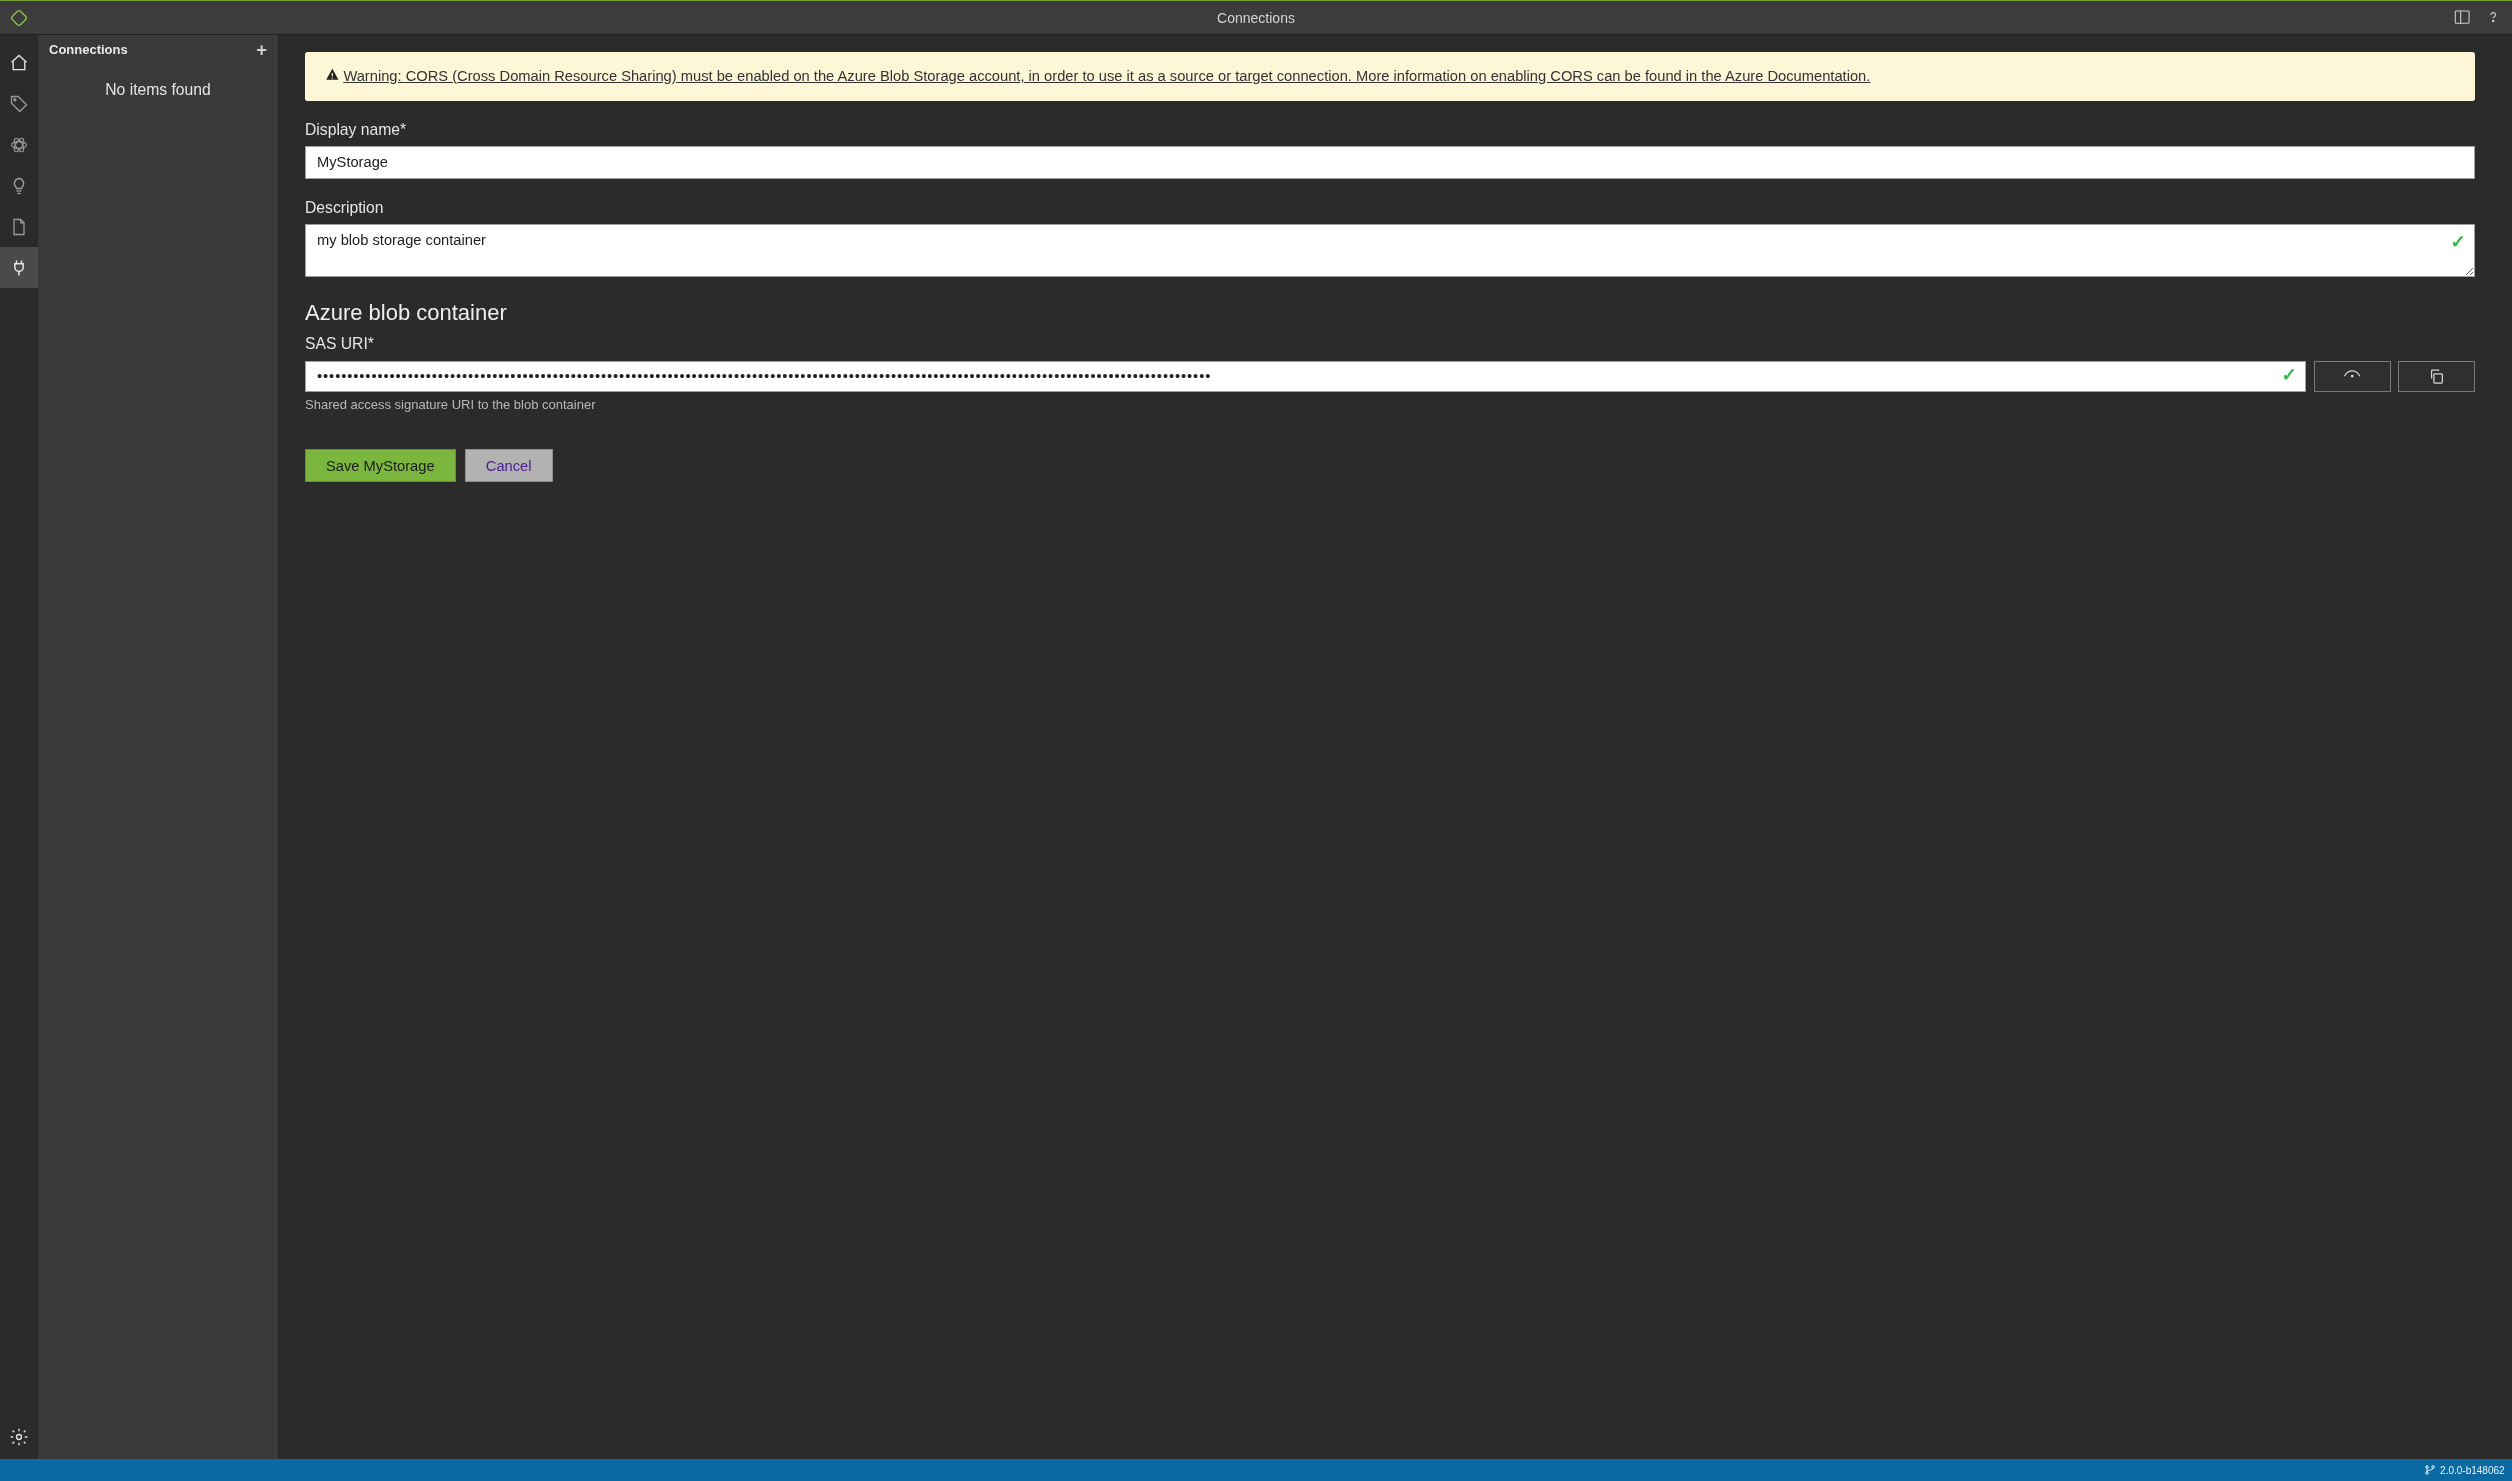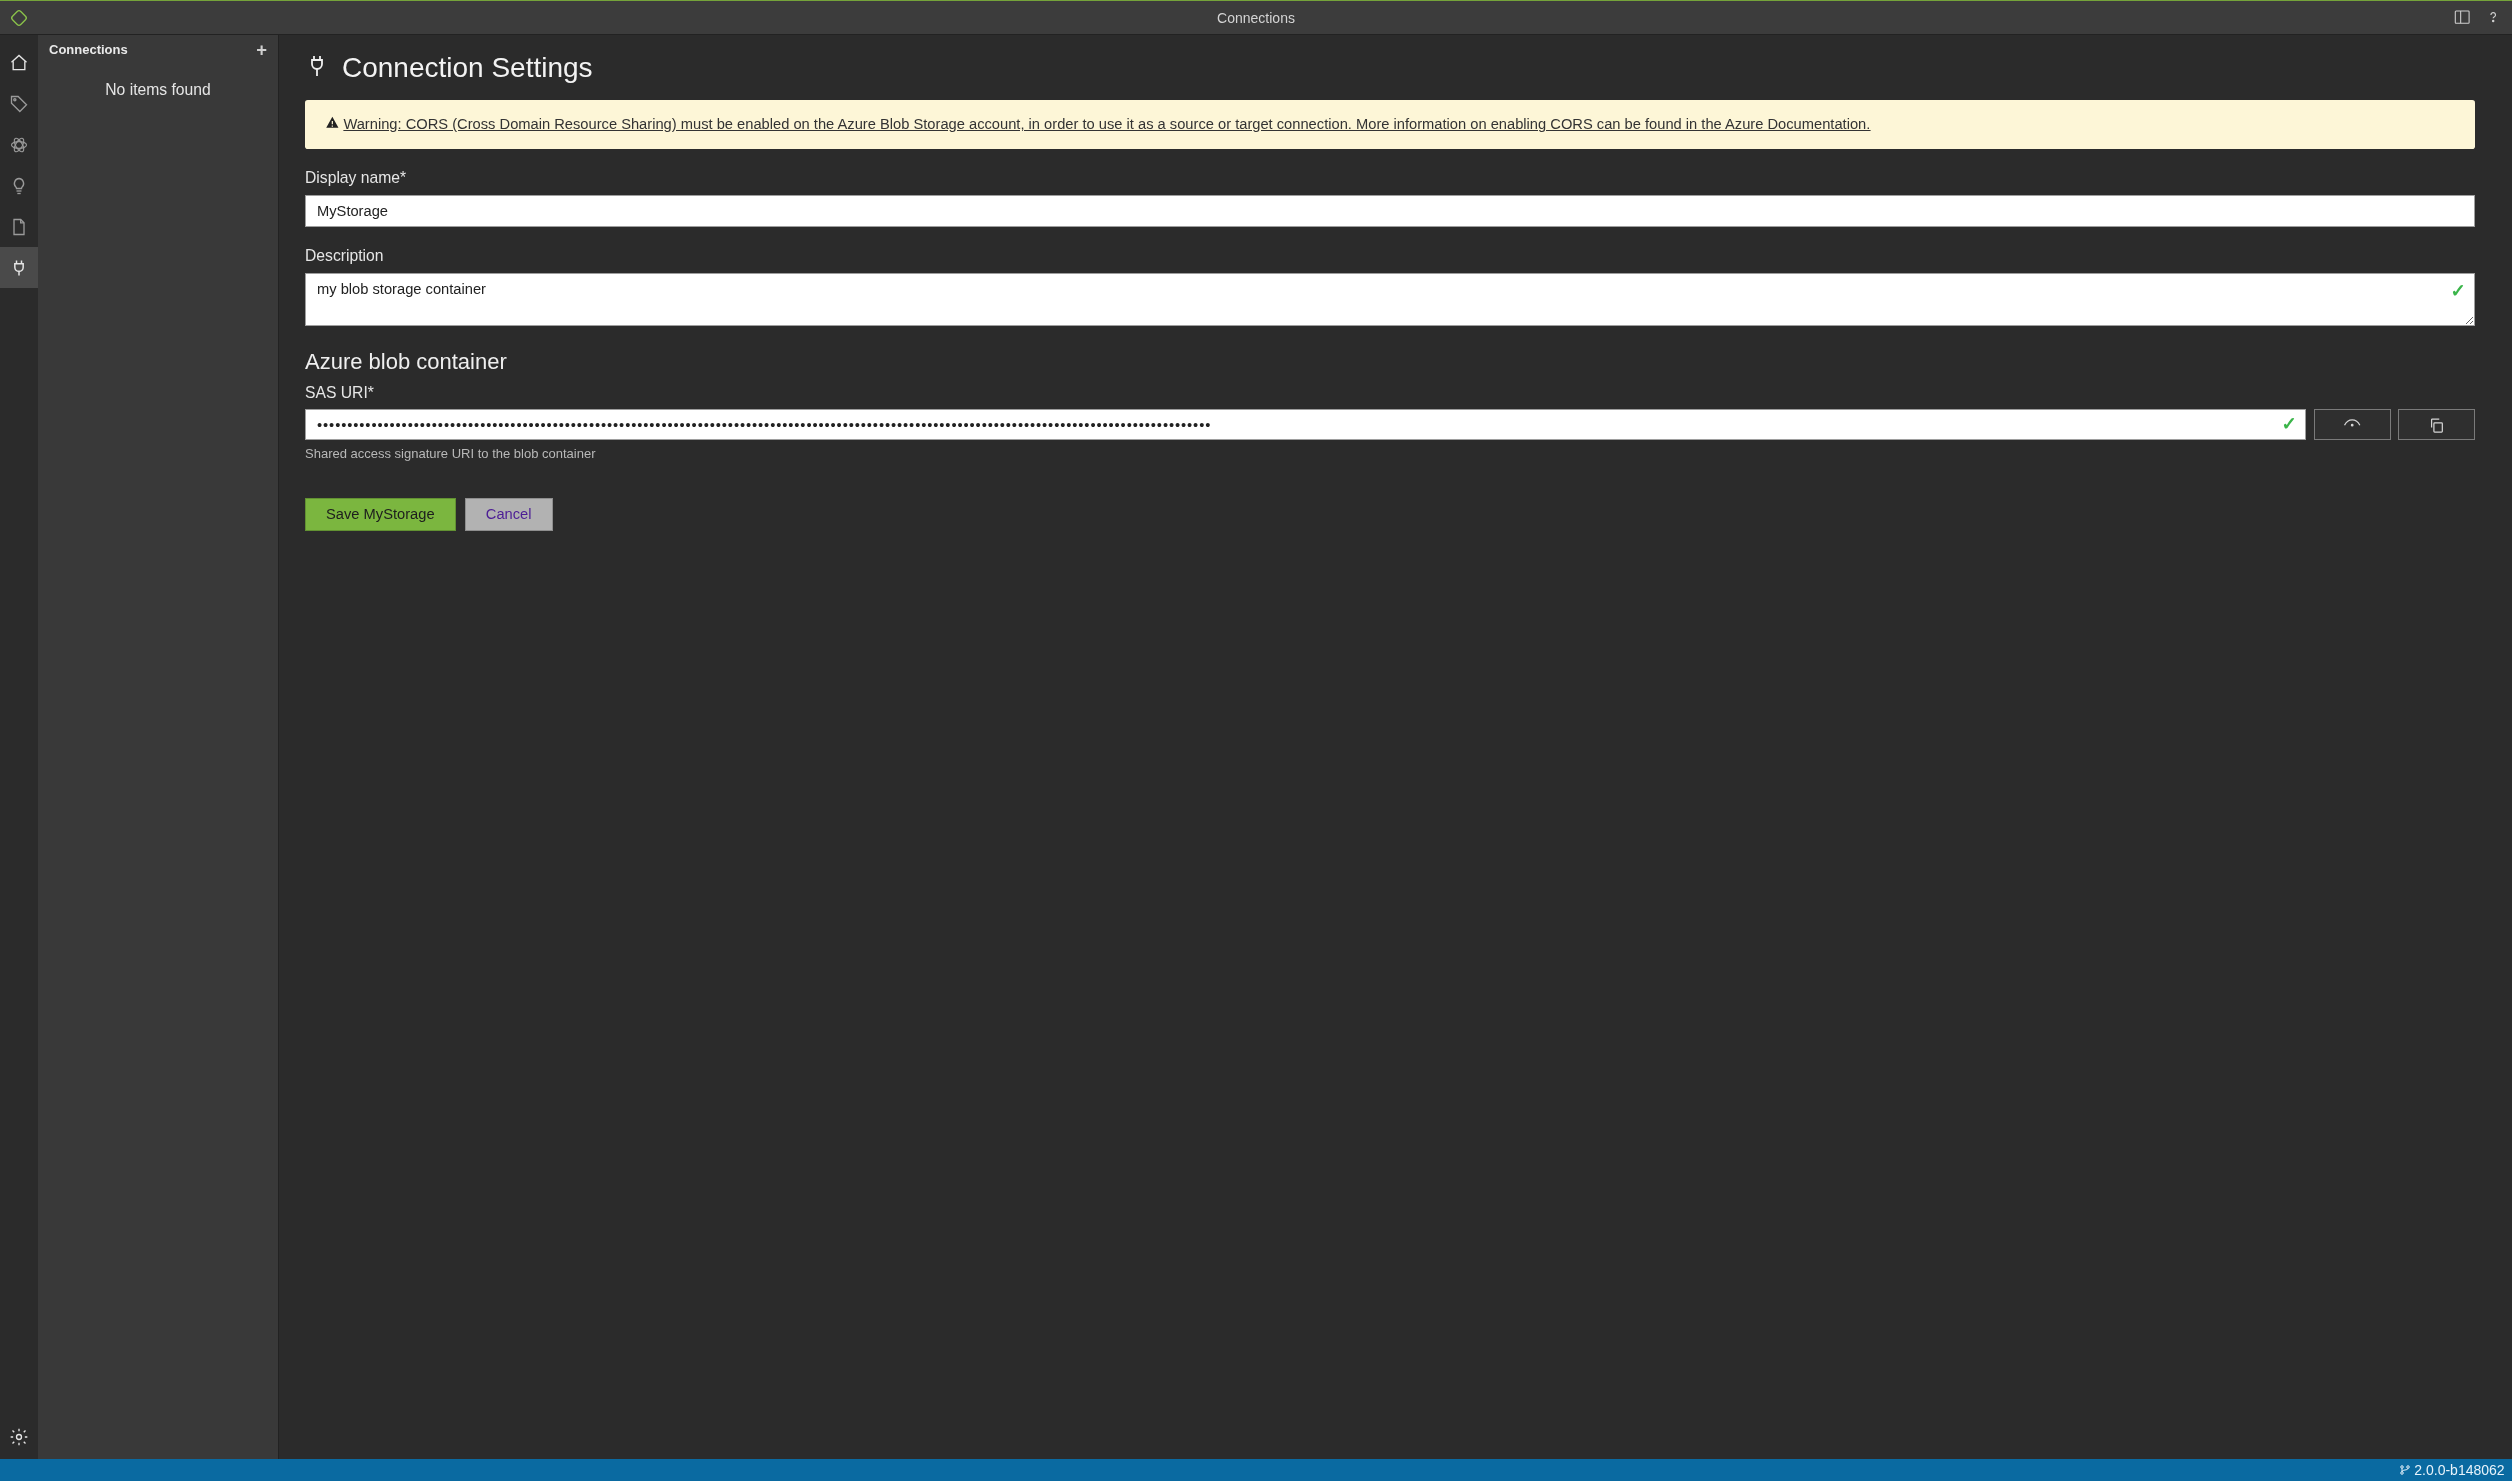--- a/index.html
+++ b/index.html
@@ -175,21 +175,21 @@
     border:0.9px solid rgba(0,0,0,.2); cursor:pointer;
     font-family:inherit;
   }
   .btn-primary { background:#7bb63f; color:#1d1d1d; }
   .btn-secondary { background:#b2b2b2; color:#4c1d95; }
 
   
   .statusbar {
     height:22px; background:#0a6aa1;
     display:flex; align-items:center; justify-content:flex-end;
-    padding:0 7.4px; color:#e7f3fb; font-size:14px;
+    padding:0 7.4px; color:#e7f3fb; font-size:10px;
   }
   .statusbar .branch-icn { margin-right:3.7px; display:inline-flex; }
 </style>
 </head>
 <body>
 
 <div class="titlebar">
   <div class="logo">
     <svg viewBox="0 0 24 24" fill="none" stroke="#8bc34a" stroke-width="1.6">
       <rect x="5" y="5" width="14" height="14" rx="3" transform="rotate(45 12 12)"></rect>
@@ -267,31 +267,20 @@
 
   <div class="sidepanel">
     <div class="panel-header">
       <span>Connections</span>
       <span class="plus">+</span>
     </div>
     <div class="empty">No items found</div>
   </div>
 
   <div class="main">
-    <div class="page-head">
-      <span>
-        <svg viewBox="0 0 24 24" fill="none" stroke="#f0f0f0" stroke-width="1.8">
-            <path d="M9 2v4"></path>
-            <path d="M15 2v4"></path>
-            <path d="M7 6h10v4a5 5 0 0 1-10 0z"></path>
-            <path d="M12 15v7"></path>
-          </svg>
-      </span>
-      <h1>Connection Settings</h1>
-    </div>
 
     <div class="alert">
       <span class="warn-icn">
         <svg width="14.7" height="14.7" viewBox="0 0 24 24">
             <path fill="#222" d="M12 3 2 21h20zM11 10h2v5h-2zm0 7h2v2h-2z"></path>
           </svg>
       </span><span>Warning: CORS (Cross Domain Resource Sharing) must be enabled on the Azure Blob Storage account, in order to use it as a source or target connection. More information on enabling CORS can be found in the </span><a>Azure Documentation.</a>
     </div>
 
     <div class="field">

